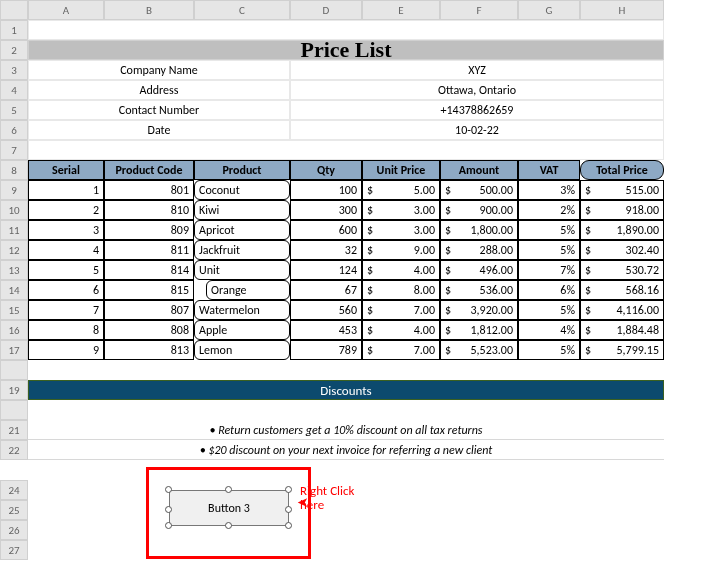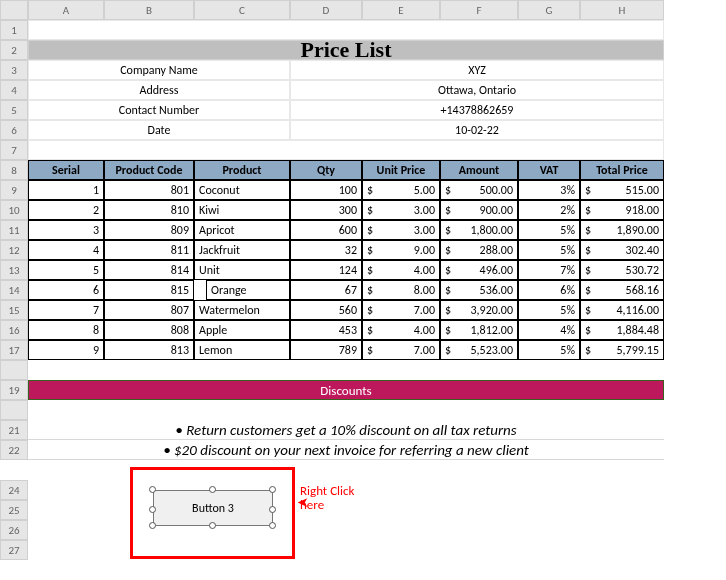--- a/index.html
+++ b/index.html
@@ -7,25 +7,25 @@
 .sheet { display: grid; grid-template-columns: 28px 76px 90px 96px 72px 78px 78px 62px 84px; grid-auto-rows: 20px; }
 .hdr { background: #e6e6e6; border: 1px solid #d0d0d0; text-align: center; color: #666; font-size: 11px; display:flex; align-items:center; justify-content:center; }
 .rowhdr { background: #e6e6e6; border: 1px solid #d0d0d0; text-align: center; color: #666; font-size: 11px; display:flex; align-items:center; justify-content:center; }
 .cell { border: 0.5px solid #d8d8d8; padding: 1px 4px; display:flex; align-items:center; font-size: 12px; background:#fff; }
 .title-row { grid-column: 2 / 10; grid-row: 3; background:#bfbfbf; display:flex; align-items:center; justify-content:center; font-family:"Times New Roman",serif; font-weight:bold; font-size:22px; border:1px solid #d0d0d0; }
 .info-l { grid-column: 2 / 5; display:flex; align-items:center; justify-content:center; font-size:12px; border:0.5px solid #e8e8e8; }
 .info-r { grid-column: 5 / 10; display:flex; align-items:center; justify-content:center; font-size:12px; border:0.5px solid #e8e8e8; }
 .th { background:#8ea9c4; font-weight:bold; text-align:center; justify-content:center; border:1px solid #000; font-size:12px; }
 .td { border:1px solid #000; background:#fff; font-size:12px; }
 .td.r { justify-content:flex-end; }
-.td.l { justify-content:flex-start; }
-.disc-bar { grid-column: 2 / 10; background:#be185d; color:#fff; display:flex; align-items:center; justify-content:center; font-size:13px; border:1px solid #3a6020; }
-.disc-txt { grid-column: 2 / 10; display:flex; align-items:center; justify-content:center; font-style:italic; font-size:15px; border-bottom:1px solid #d8d8d8; }
+.td.l { justify-content:flex-start;border-radius:6px; }
+.disc-bar { grid-column: 2 / 10; background:#0c4a6e; color:#fff; display:flex; align-items:center; justify-content:center; font-size:13px; border:1px solid #3a6020; }
+.disc-txt { grid-column: 2 / 10; display:flex; align-items:center; justify-content:center; font-style:italic; font-size:12px; border-bottom:1px solid #d8d8d8; }
 .emptyrow { grid-column: 2 / 10; background:#fff; }
-.btn-wrap { position:absolute; left:130px; top:467px; width:165px; height:92px; border:3px solid #ff0000; background:#fff; z-index:5;}
+.btn-wrap { position:absolute; left:146px; top:467px; width:165px; height:92px; border:3px solid #ff0000; background:#fff; z-index:5;}
 .btn3 { position:absolute; left:20px; top:20px; width:120px; height:36px; background:#f0f0f0; border:1px solid #777; display:flex; align-items:center; justify-content:center; font-size:12px; cursor:pointer;}
 .handle { position:absolute; width:7px; height:7px; background:#fff; border:1px solid #555; border-radius:50%;}
 .h-tl{left:16px;top:16px;} .h-tm{left:76px;top:16px;} .h-tr{left:136px;top:16px;}
 .h-ml{left:16px;top:36px;} .h-mr{left:136px;top:36px;}
 .h-bl{left:16px;top:52px;} .h-bm{left:76px;top:52px;} .h-br{left:136px;top:52px;}
 .annot { position:absolute; left:300px; top:484px; color:#ff0000; font-size:13px; z-index:5; line-height:1.1;}
 .annot-arrow { position:absolute; left:297px; top:494px; color:#ff0000; font-size:14px; z-index:5; transform:scaleX(-1);}
 .row1-spacer { grid-column: 2 / 10; grid-row: 2; border:0.5px solid #e8e8e8;}
 .row7-spacer { grid-column: 2 / 10; border:0.5px solid #e8e8e8;}
 .cur { display:flex; justify-content:space-between; width:100%;}
@@ -81,21 +81,21 @@
     <div class="info-l" style="grid-row: 7;">Date</div>
     <div class="info-r" style="grid-row: 7;">10-02-22</div>
     <div class="row7-spacer" style="grid-row: 8;"></div>
     <div class="cell th" style="grid-area: 9 / 2;">Serial</div>
     <div class="cell th" style="grid-area: 9 / 3;">Product Code</div>
     <div class="cell th" style="grid-area: 9 / 4;">Product</div>
     <div class="cell th" style="grid-area: 9 / 5;">Qty</div>
     <div class="cell th" style="grid-area: 9 / 6;">Unit Price</div>
     <div class="cell th" style="grid-area: 9 / 7;">Amount</div>
     <div class="cell th" style="grid-area: 9 / 8;">VAT</div>
-    <div class="cell th" style="grid-area: 9 / 9;">Total Price</div>
+    <div class="cell th" style="grid-area: 9 / 9; border-radius: 9px;">Total Price</div>
     <div class="cell td r" style="grid-area: 10 / 2;">1</div>
     <div class="cell td r" style="grid-area: 10 / 3;">801</div>
     <div class="cell td l" style="grid-area: 10 / 4;">Coconut</div>
     <div class="cell td r" style="grid-area: 10 / 5;">100</div>
     <div class="cell td r" style="grid-area: 10 / 6;">
       <span class="cur">
         <span>$</span>
         <span>5.00</span>
       </span>
     </div>

